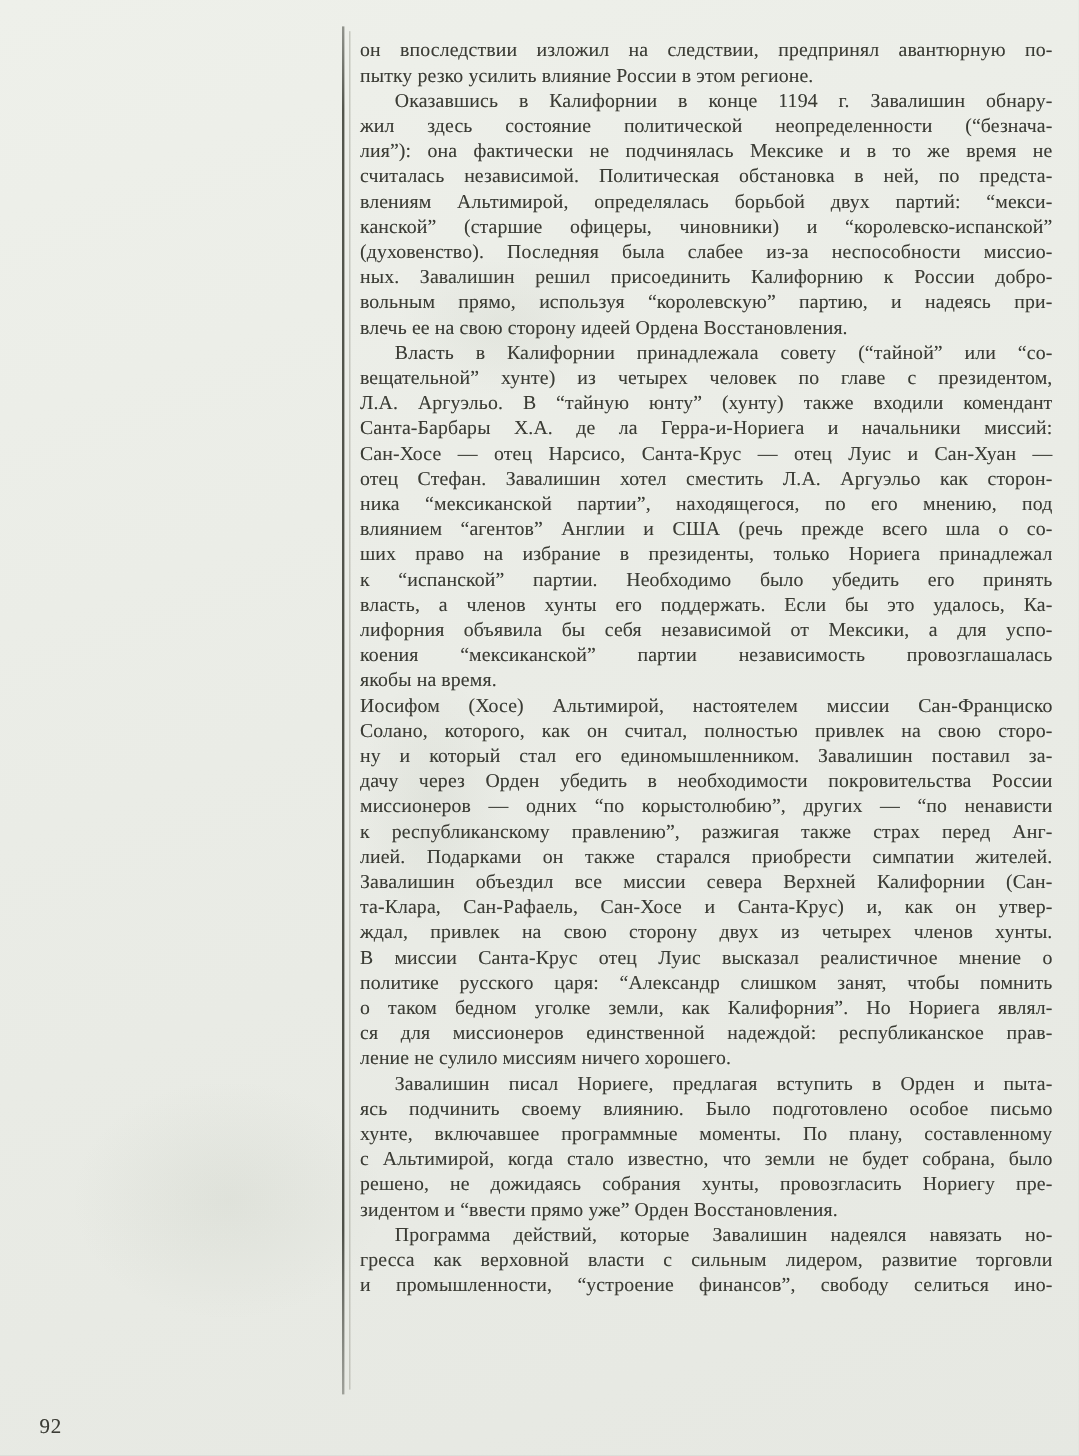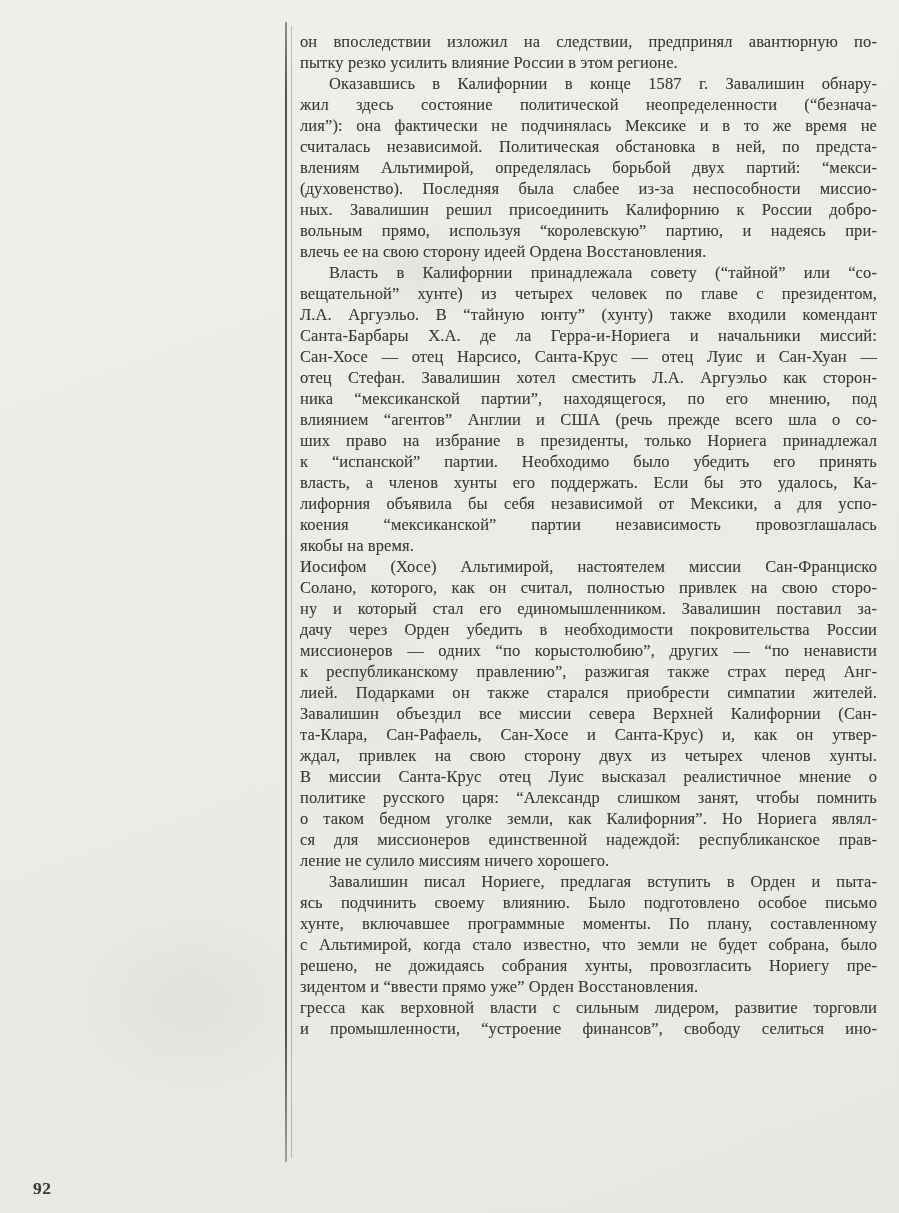--- a/index.html
+++ b/index.html
@@ -54,45 +54,46 @@
     text-align: justify;
     text-align-last: justify;
     white-space: nowrap;
   }
   .line.end  { text-align-last: left; }
   .line.indent { text-indent: 29px; }
   .page-number {
     position: absolute;
     left: 33px; top: 1178px;
     font-size: 17.5px;
-    font-weight: bold;
+    font-weight: normal;
     color: #3c3d36;
     letter-spacing: 0.5px;
     text-shadow: 0 0 0.4px rgba(59,60,53,0.35);
   }
 </style>
 </head>
 <body>
 
 <div class="page">
   <div class="smudge s1"></div>
   <div class="smudge s2"></div>
   <div class="smudge s3"></div>
 
   <div class="rule-dark"></div>
   <div class="rule-light"></div>
 
   <div class="text-block">
       <div class="line">он впоследствии изложил на следствии, предпринял авантюрную по-</div>
       <div class="line end">пытку резко усилить влияние России в этом регионе.</div>
-      <div class="line indent">Оказавшись в Калифорнии в конце 1587 г. Завалишин обнару-</div>
+      <div class="line indent">Оказавшись в Калифорнии в конце 1194 г. Завалишин обнару-</div>
       <div class="line">жил здесь состояние политической неопределенности (“безнача-</div>
       <div class="line">лия”): она фактически не подчинялась Мексике и в то же время не</div>
       <div class="line">считалась независимой. Политическая обстановка в ней, по предста-</div>
       <div class="line">влениям Альтимирой, определялась борьбой двух партий: “мекси-</div>
+      <div class="line">канской” (старшие офицеры, чиновники) и “королевско-испанской”</div>
       <div class="line">(духовенство). Последняя была слабее из-за неспособности миссио-</div>
       <div class="line">ных. Завалишин решил присоединить Калифорнию к России добро-</div>
       <div class="line">вольным прямо, используя “королевскую” партию, и надеясь при-</div>
       <div class="line end">влечь ее на свою сторону идеей Ордена Восстановления.</div>
       <div class="line indent">Власть в Калифорнии принадлежала совету (“тайной” или “со-</div>
       <div class="line">вещательной” хунте) из четырех человек по главе с президентом,</div>
       <div class="line">Л.А. Аргуэльо. В “тайную юнту” (хунту) также входили комендант</div>
       <div class="line">Санта-Барбары Х.А. де ла Герра-и-Нориега и начальники миссий:</div>
       <div class="line">Сан-Хосе — отец Нарсисо, Санта-Крус — отец Луис и Сан-Хуан —</div>
       <div class="line">отец Стефан. Завалишин хотел сместить Л.А. Аргуэльо как сторон-</div>
@@ -118,18 +119,19 @@
       <div class="line">политике русского царя: “Александр слишком занят, чтобы помнить</div>
       <div class="line">о таком бедном уголке земли, как Калифорния”. Но Нориега являл-</div>
       <div class="line">ся для миссионеров единственной надеждой: республиканское прав-</div>
       <div class="line end">ление не сулило миссиям ничего хорошего.</div>
       <div class="line indent">Завалишин писал Нориеге, предлагая вступить в Орден и пыта-</div>
       <div class="line">ясь подчинить своему влиянию. Было подготовлено особое письмо</div>
       <div class="line">хунте, включавшее программные моменты. По плану, составленному</div>
       <div class="line">с Альтимирой, когда стало известно, что земли не будет собрана, было</div>
       <div class="line">решено, не дожидаясь собрания хунты, провозгласить Нориегу пре-</div>
       <div class="line end">зидентом и “ввести прямо уже” Орден Восстановления.</div>
+      <div class="line indent">Программа действий, которые Завалишин надеялся навязать но-</div>
       <div class="line">гресса как верховной власти с сильным лидером, развитие торговли</div>
       <div class="line">и промышленности, “устроение финансов”, свободу селиться ино-</div>
     </div>
 
   <div class="page-number">92</div>
 </div>
 
 </body></html>

